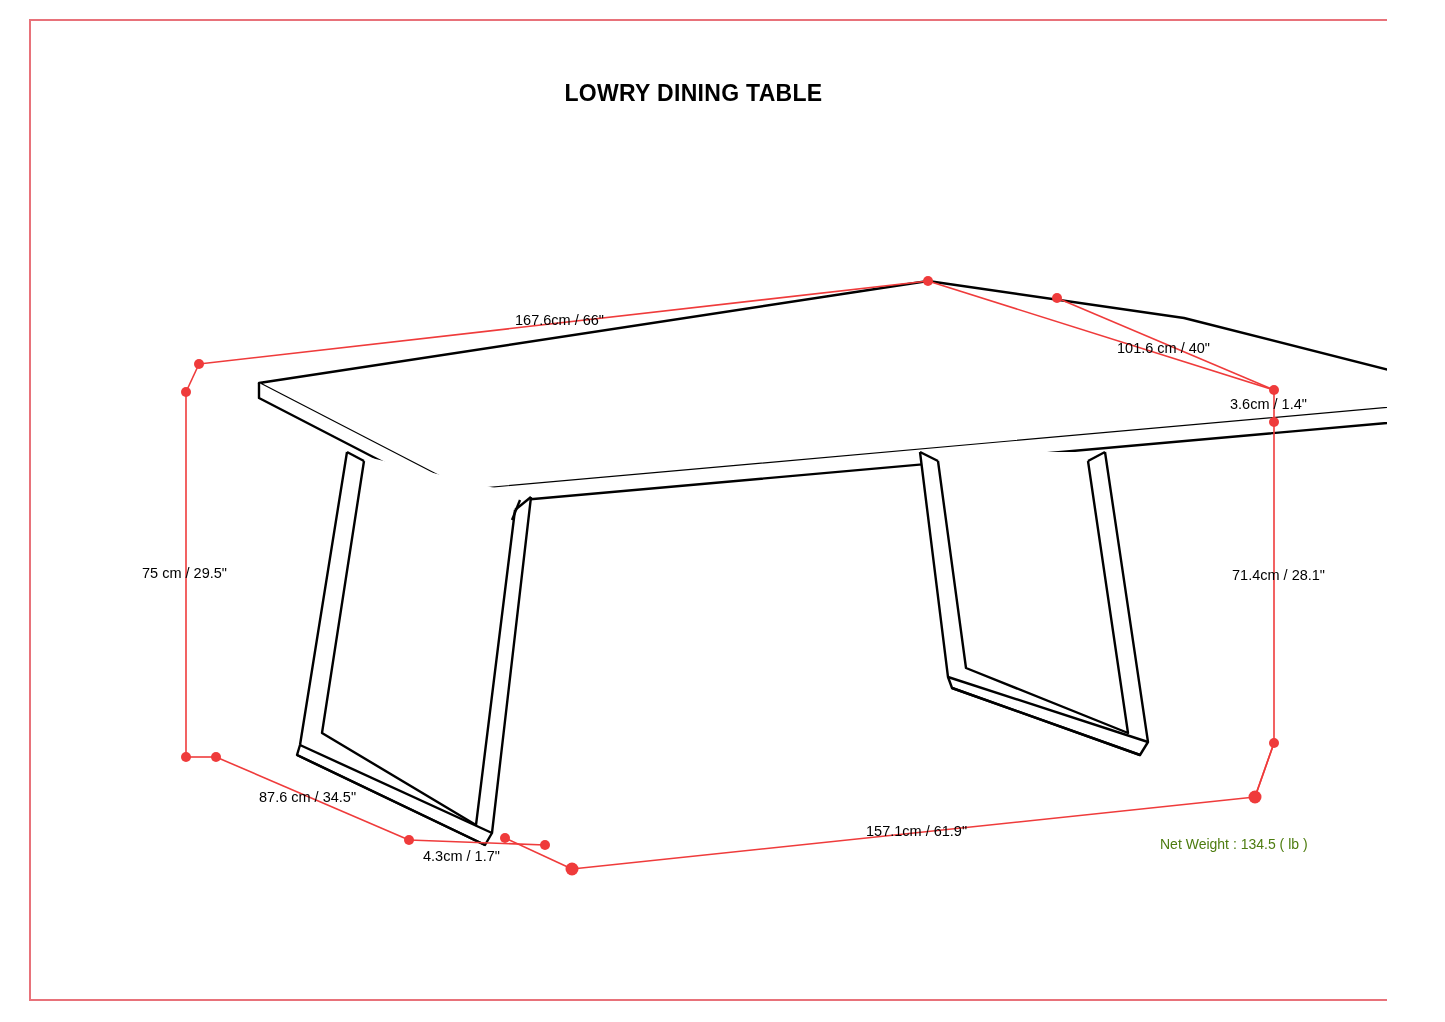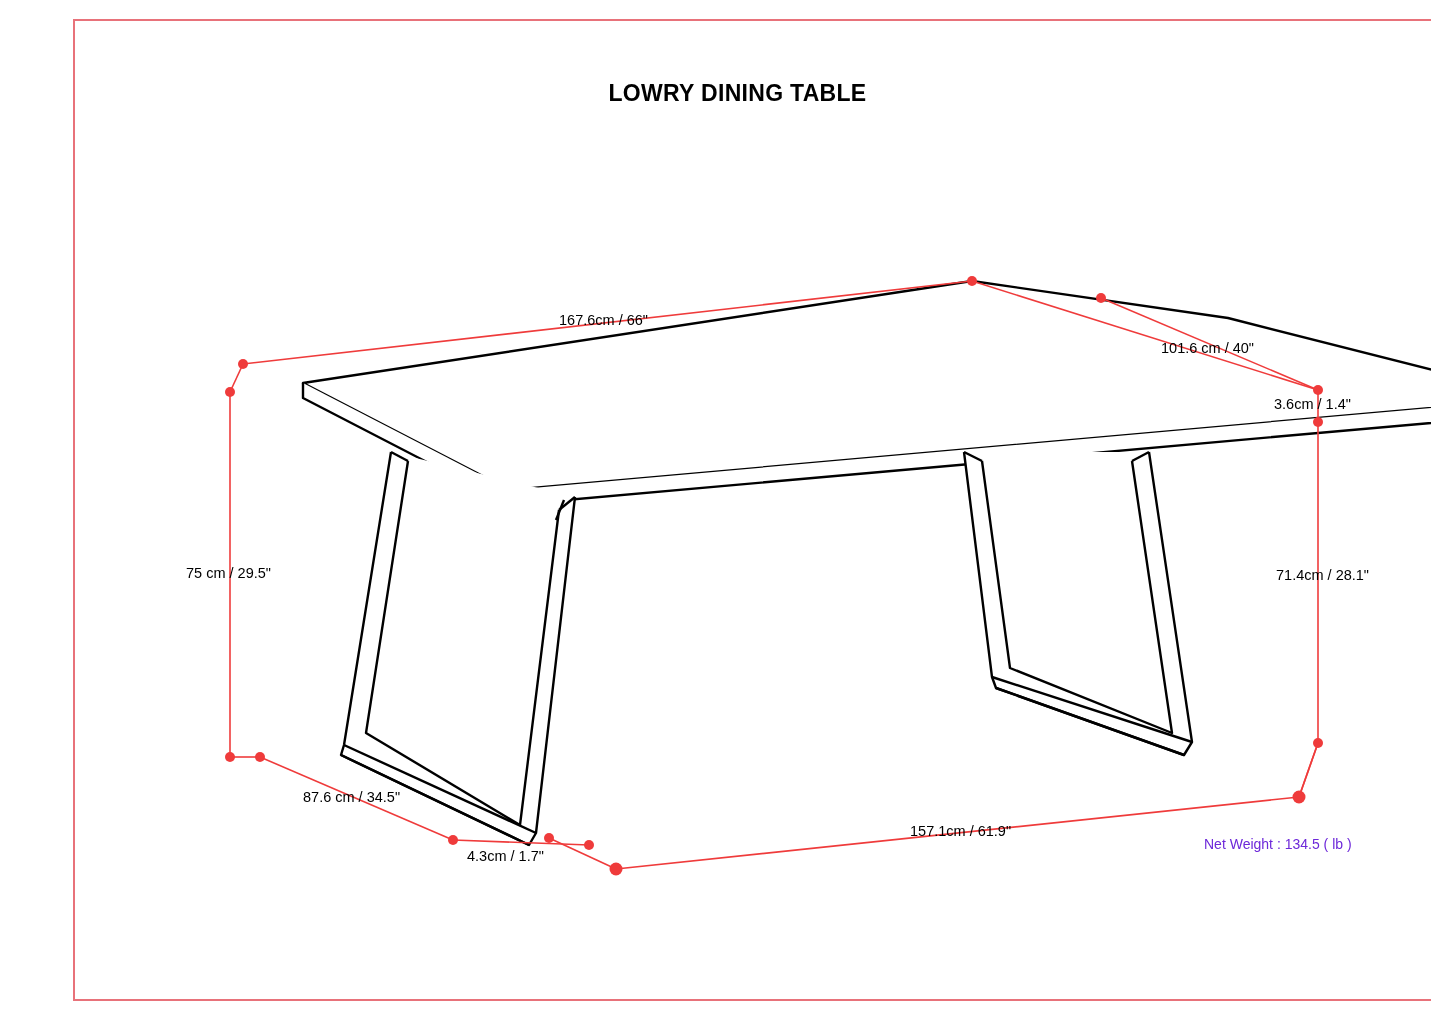--- a/index.html
+++ b/index.html
@@ -7,21 +7,20 @@
     padding: 0;
     background: #ffffff;
   }
   #page {
     position: relative;
     width: 1387px;
     height: 1022px;
     background: #ffffff;
     font-family: "Liberation Sans", sans-serif;
     overflow: hidden;
-    margin-left: 44px;
   }
   #frame {
     position: absolute;
     left: 29px;
     top: 19px;
     width: 1384px;
     height: 982px;
     border: 2px solid #e8727a;
     box-sizing: border-box;
   }
@@ -45,21 +44,21 @@
   }
   .dimlabel {
     position: absolute;
     font-size: 14.5px;
     color: #000000;
     white-space: nowrap;
   }
   .netweight {
     position: absolute;
     font-size: 14px;
-    color: #6d28d9;
+    color: #4d7c0f;
     white-space: nowrap;
   }
 </style>
 </head>
 <body>
 
 <div id="page">
 
   <div id="frame"></div>
 

